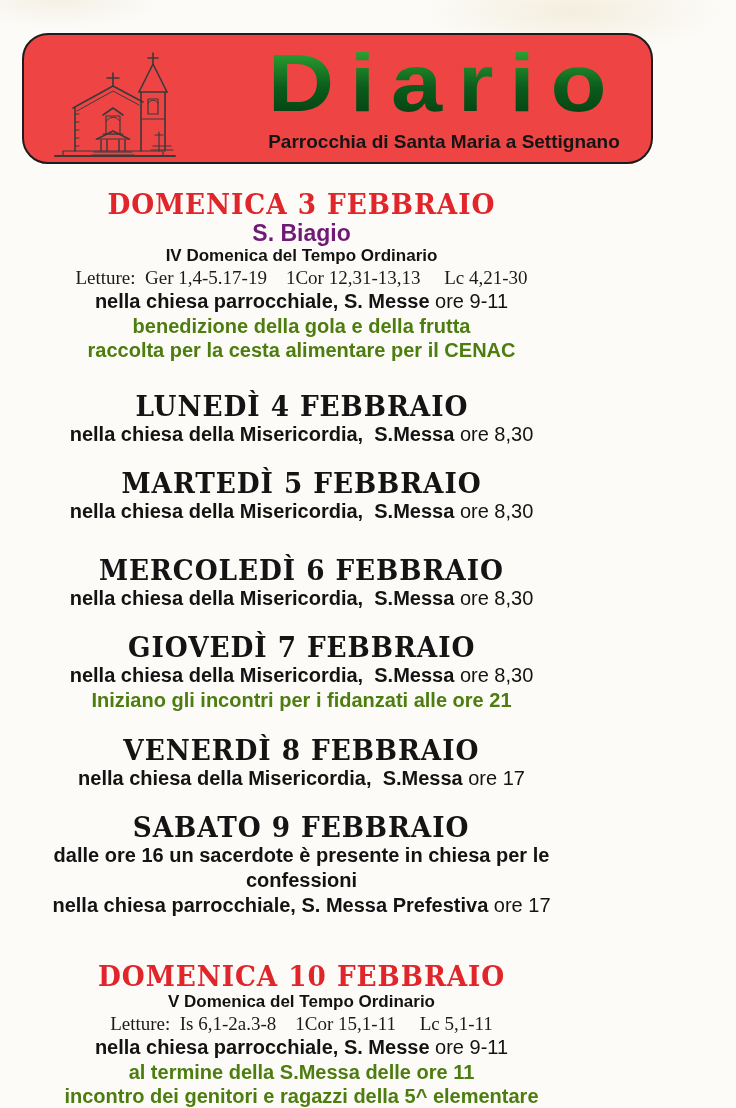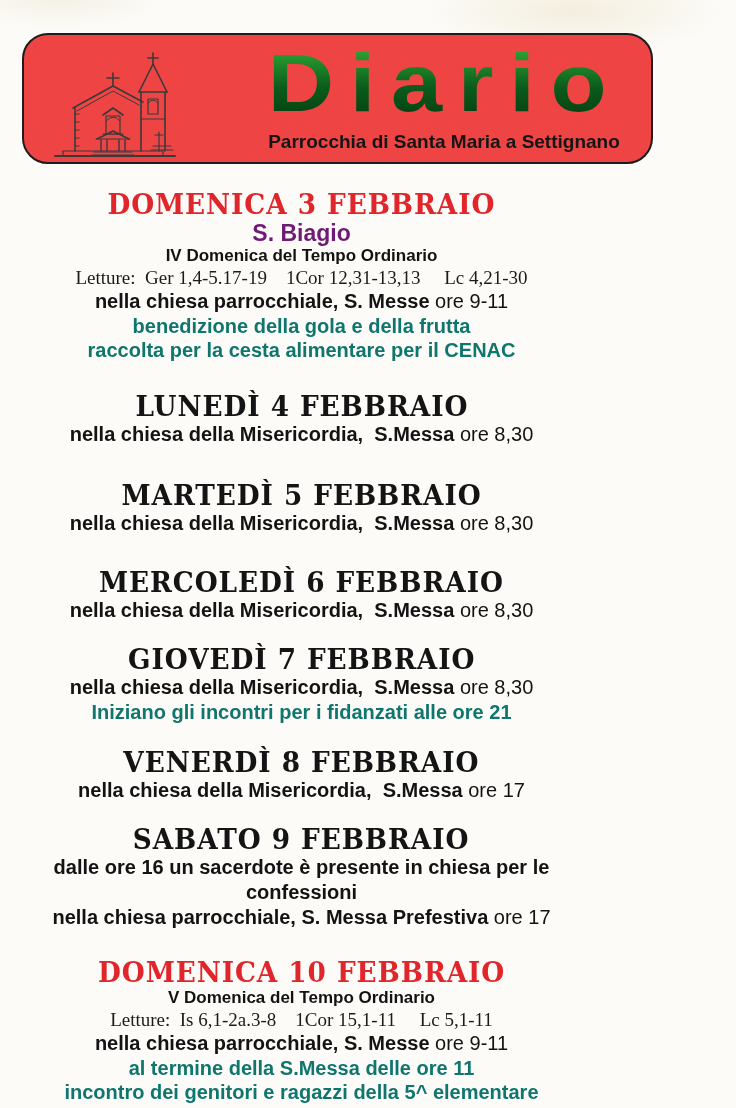--- a/index.html
+++ b/index.html
@@ -29,39 +29,39 @@
     white-space:nowrap;
   }
   .brand-sub{
     position:absolute;left:210px;top:96px;width:420px;text-align:center;
     font-weight:700;font-size:19px;color:#151515;letter-spacing:0px;
   }
 
   
   .content{position:absolute;left:0;top:190px;width:603px;text-align:center;}
   section{margin:0;}
-  .s1{margin-bottom:30px}.s2{margin-bottom:34px}.s3{margin-bottom:32px}
+  .s1{margin-bottom:30px}.s2{margin-bottom:22px}.s3{margin-bottom:32px}
   .s4{margin-bottom:22px}.s5{margin-bottom:24px}.s6{margin-bottom:22px}
-  .s7{margin-bottom:28px}
+  .s7{margin-bottom:44px}
 
   .h-day{
     font-family:"DejaVu Serif",serif;font-weight:700;font-size:28px;line-height:30px;
     letter-spacing:1px;color:#141414;
   }
   .h-day>span{display:inline-block;transform:scaleX(.94);transform-origin:center;}
   .h-red{color:#e1262b;}
 
   .l-sanct{font-weight:700;font-size:23px;line-height:26px;color:#701a75;}
   .l-sub{font-weight:700;font-size:17px;line-height:20px;color:#121212;}
   .l-lett{font-family:"Liberation Serif",serif;font-size:19px;line-height:23px;color:#1b1b1b;white-space:pre-wrap;}
   .l-mass{font-size:20px;line-height:25px;color:#131313;white-space:pre-wrap;}
   .l-mass .b{font-weight:700;}
   .l-mass .n{font-weight:400;}
   .l-boldfull{font-weight:700;font-size:20px;line-height:25px;color:#131313;}
-  .l-note{font-weight:700;font-size:20px;line-height:24px;color:#0f766e;}
+  .l-note{font-weight:700;font-size:20px;line-height:24px;color:#4d7c0f;}
 </style>
 </head>
 <body>
 
 <div class="banner">
   <span class="church">
     <svg width="150" height="118" viewBox="0 0 132 118" fill="none" stroke="#3a3a3a" stroke-width="1.6" stroke-linecap="round" stroke-linejoin="round">
 
       <path d="M6 114 H126" stroke-width="2"></path>
       <path d="M14 109 h100 v5 h-100 z" stroke-width="1.2"></path>

